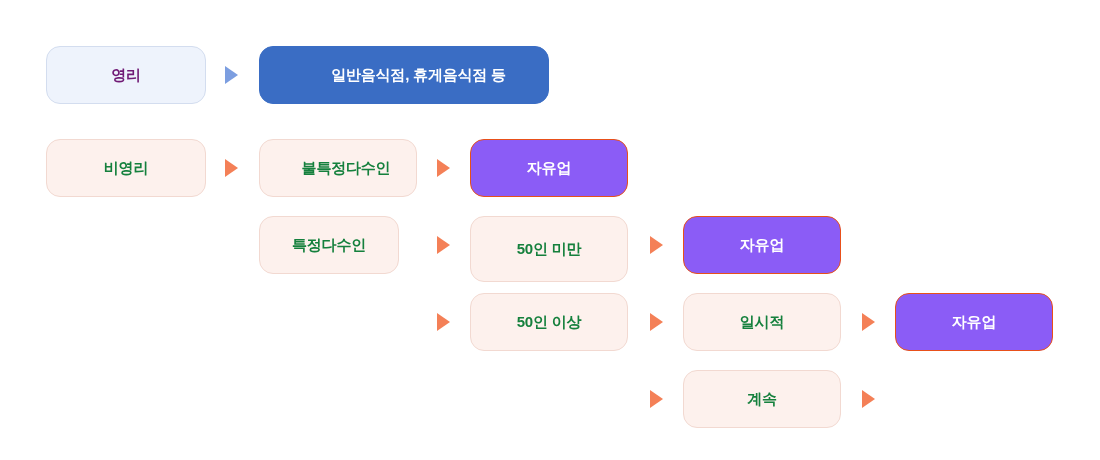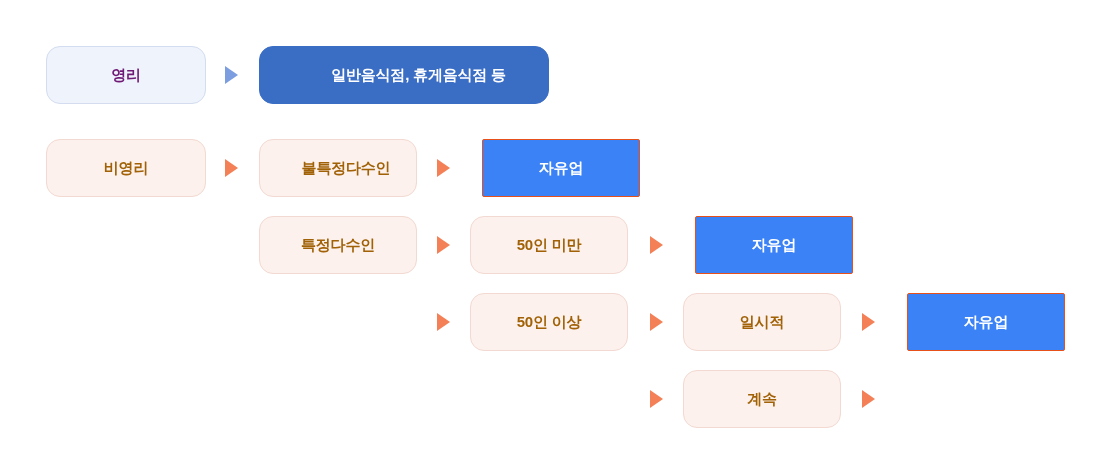--- a/index.html
+++ b/index.html
@@ -44,29 +44,28 @@
   .node.blue-solid {
     background: #3a6dc4;
     border: 1px solid #3a6dc4;
     color: #ffffff;
     padding-left: 29px;
   }
 
   .node.pink-soft {
     background: #fdf1ed;
     border: 1px solid #f2d9d1;
-    color: #a16207;
+    color: #15803d;
   }
 
   .node.orange-solid {
-    background: #3b82f6;
+    background: #8b5cf6;
     border: 1px solid #e8501a;
     color: #ffffff;
-    border-radius: 2px;
-    margin-left: 12px;
+    border-radius: 14px;
   }
 
   
   .arrow {
     position: absolute;
     width: 0;
     height: 0;
     border-top: 9px solid transparent;
     border-bottom: 9px solid transparent;
   }
@@ -99,24 +98,24 @@
       <div class="node pink-soft" id="n-unspecified" style="left: 259px; top: 139px; width: 158px; height: 58px; padding-left: 16px;">
         <span>불특정다수인</span>
       </div>
       <div class="node orange-solid" id="n-free-1" style="left: 470px; top: 139px; width: 158px; height: 58px;">
         <span>자유업</span>
       </div>
     </div>
     <div id="row-specified-under50" style="position: absolute; left: 0px; top: 0px; width: 100%; height: 100%;">
       <div class="arrow orange" id="a-4" style="left: 437px; top: 236px;"></div>
       <div class="arrow orange" id="a-5" style="left: 650px; top: 236px;"></div>
-      <div class="node pink-soft" id="n-specified" style="left: 259px; top: 216px; width: 158px; height: 58px;">
+      <div class="node pink-soft" id="n-specified" style="left: 259px; top: 216px; width: 140px; height: 58px;">
         <span>특정다수인</span>
       </div>
-      <div class="node pink-soft" id="n-under-50" style="left: 470px; top: 216px; width: 158px; height: 58px;">
+      <div class="node pink-soft" id="n-under-50" style="left: 470px; top: 216px; width: 158px; height: 66px;">
         <span>50인 미만</span>
       </div>
       <div class="node orange-solid" id="n-free-2" style="left: 683px; top: 216px; width: 158px; height: 58px;">
         <span>자유업</span>
       </div>
     </div>
     <div id="row-over50-temporary" style="position: absolute; left: 0px; top: 0px; width: 100%; height: 100%;">
       <div class="arrow orange" id="a-6" style="left: 437px; top: 313px;"></div>
       <div class="arrow orange" id="a-7" style="left: 650px; top: 313px;"></div>
       <div class="arrow orange" id="a-8" style="left: 862px; top: 313px;"></div>

